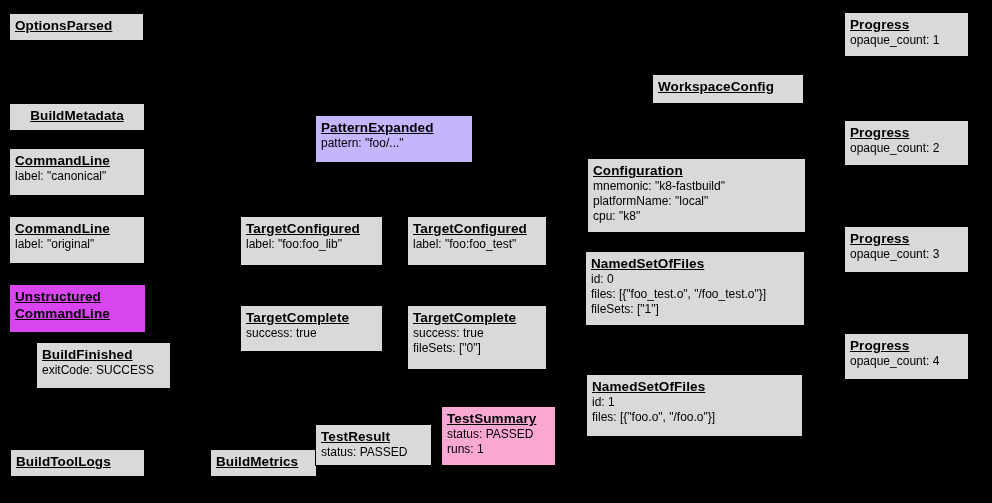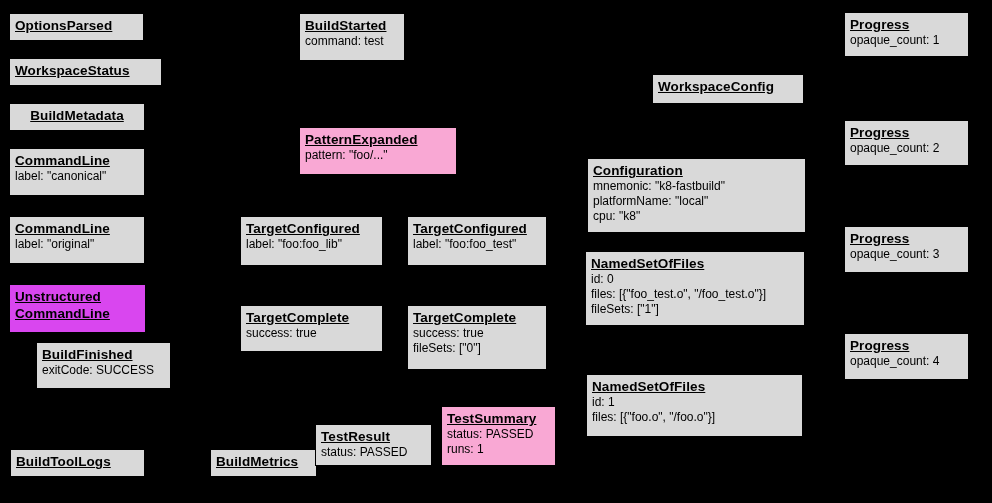--- a/index.html
+++ b/index.html
@@ -39,23 +39,20 @@
     white-space: pre;
   }
 </style>
 </head>
 <body>
 
 <div class="canvas" style="background: rgb(0, 0, 0);">
     <div class="node" style="left: 9px; top: 13px; width: 135px; height: 28px; background: rgb(217, 217, 217); border-color: rgb(0, 0, 0);">
       <span class="node-title">OptionsParsed</span>
     </div>
-    <div class="node" style="left: 9px; top: 58px; width: 153px; height: 28px; background: rgb(217, 217, 217); border-color: rgb(0, 0, 0);">
-      <span class="node-title">WorkspaceStatus</span>
-    </div>
     <div class="node" style="left: 9px; top: 103px; width: 136px; height: 28px; background: rgb(217, 217, 217); border-color: rgb(0, 0, 0); text-align: center;">
       <span class="node-title">BuildMetadata</span>
     </div>
     <div class="node" style="left: 9px; top: 148px; width: 136px; height: 48px; background: rgb(217, 217, 217); border-color: rgb(0, 0, 0);">
       <span class="node-title">CommandLine</span>
       <div class="node-detail">label: "canonical"</div>
     </div>
     <div class="node" style="left: 9px; top: 216px; width: 136px; height: 48px; background: rgb(217, 217, 217); border-color: rgb(0, 0, 0);">
       <span class="node-title">CommandLine</span>
       <div class="node-detail">label: "original"</div>
@@ -67,25 +64,21 @@
     <div class="node" style="left: 10px; top: 342px; width: 135px; height: 47px; background: rgb(217, 217, 217); border-color: rgb(0, 0, 0); margin-left: 26px;">
       <span class="node-title">BuildFinished</span>
       <div class="node-detail">exitCode: SUCCESS</div>
     </div>
     <div class="node" style="left: 10px; top: 449px; width: 135px; height: 28px; background: rgb(217, 217, 217); border-color: rgb(0, 0, 0);">
       <span class="node-title">BuildToolLogs</span>
     </div>
     <div class="node" style="left: 163px; top: 449px; width: 107px; height: 28px; background: rgb(217, 217, 217); border-color: rgb(0, 0, 0); margin-left: 47px;">
       <span class="node-title">BuildMetrics</span>
     </div>
-    <div class="node" style="left: 299px; top: 13px; width: 106px; height: 48px; background: rgb(217, 217, 217); border-color: rgb(0, 0, 0);">
-      <span class="node-title">BuildStarted</span>
-      <div class="node-detail">command: test</div>
-    </div>
-    <div class="node" style="left: 299px; top: 115px; width: 158px; height: 48px; background: #f9a8d4; border-color: rgb(0, 0, 0); margin-top: 12px;">
+    <div class="node" style="left: 315px; top: 115px; width: 158px; height: 48px; background: #c4b5fd; border-color: rgb(0, 0, 0);">
       <span class="node-title">PatternExpanded</span>
       <div class="node-detail">pattern: "foo/..."</div>
     </div>
     <div class="node" style="left: 240px; top: 216px; width: 143px; height: 50px; background: rgb(217, 217, 217); border-color: rgb(0, 0, 0);">
       <span class="node-title">TargetConfigured</span>
       <div class="node-detail">label: "foo:foo_lib"</div>
     </div>
     <div class="node" style="left: 407px; top: 216px; width: 140px; height: 50px; background: rgb(217, 217, 217); border-color: rgb(0, 0, 0);">
       <span class="node-title">TargetConfigured</span>
       <div class="node-detail">label: "foo:foo_test"</div>

